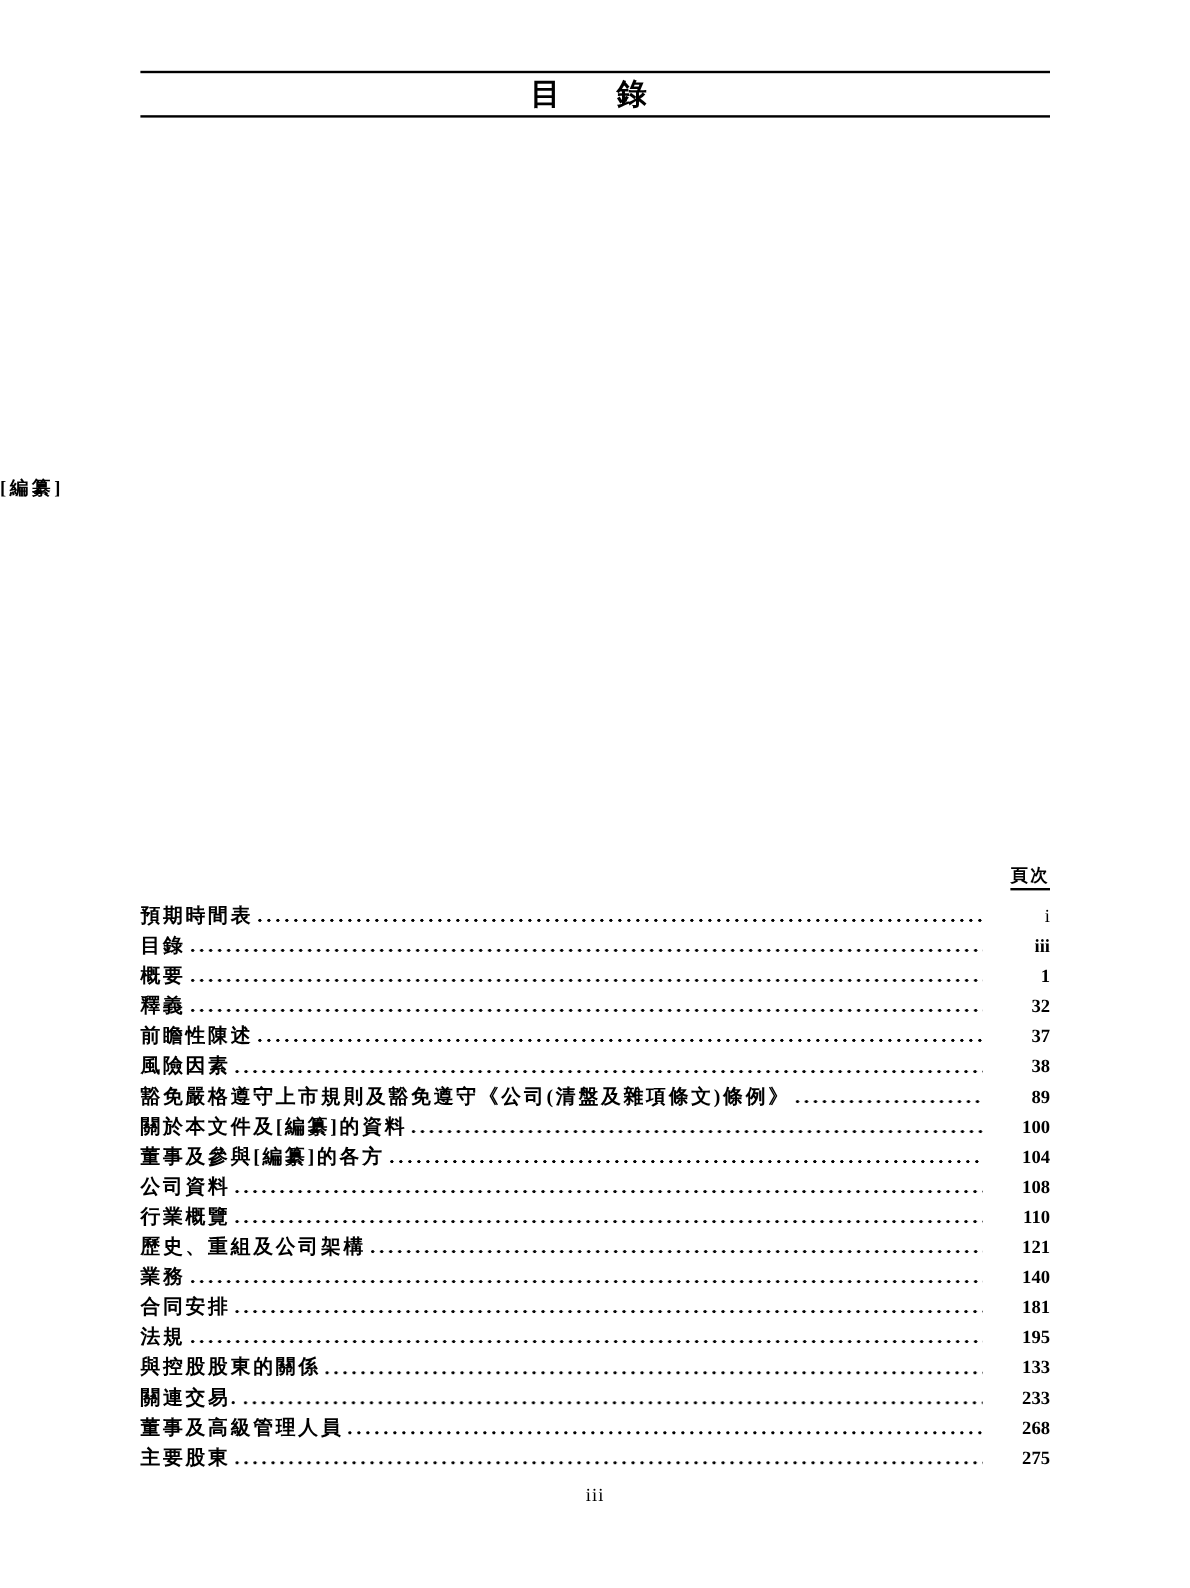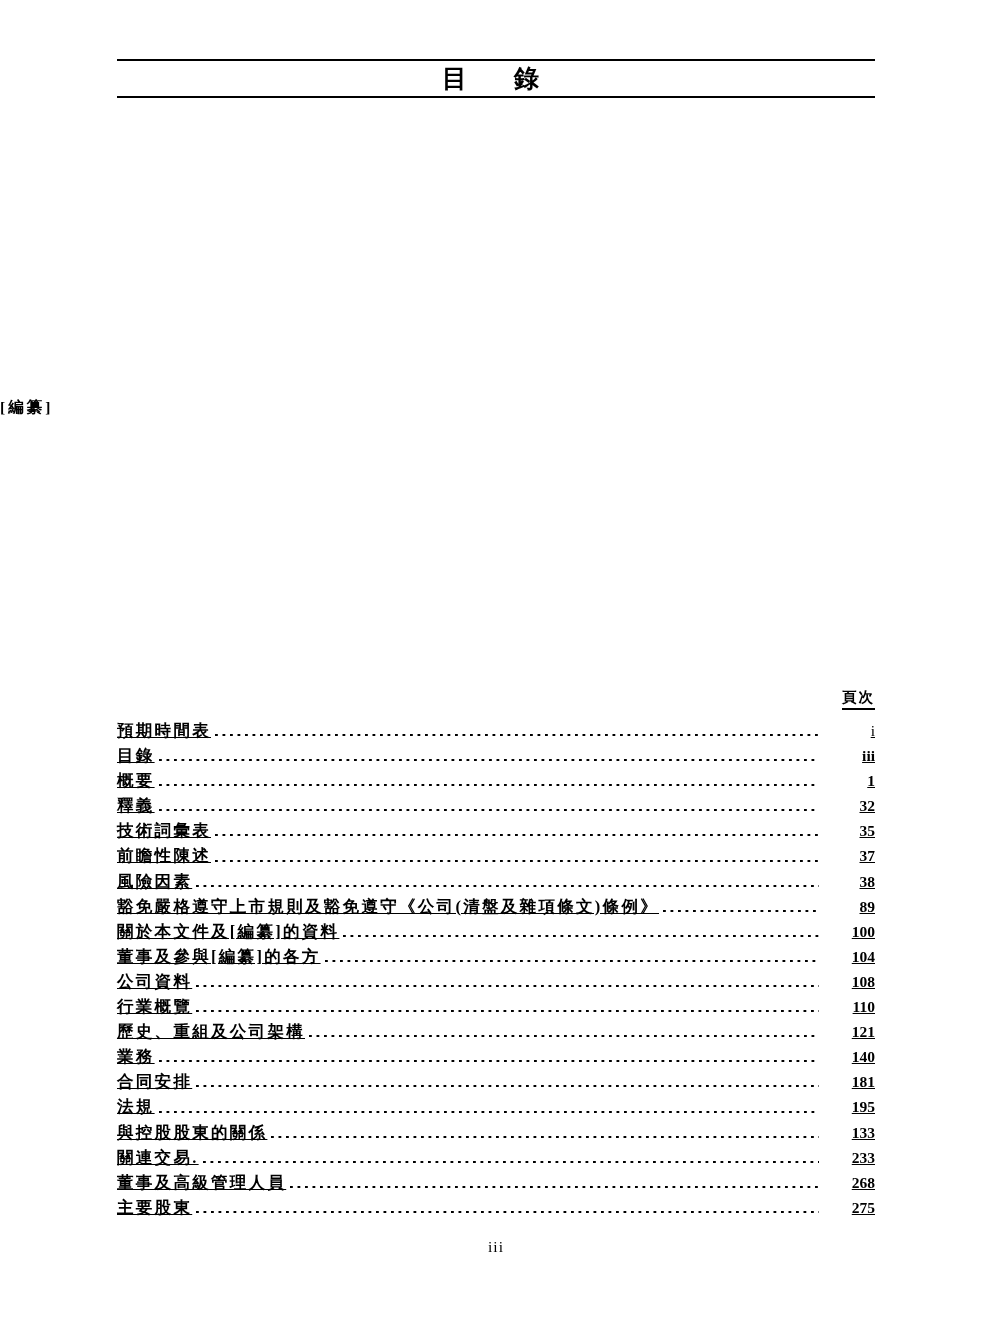--- a/index.html
+++ b/index.html
@@ -53,23 +53,22 @@
     top: 397px;
     width: 904px;
     text-align: left;
     font-size: 15.5px;
     font-weight: bold;
     letter-spacing: 3px;
   }
   .toc {
     position: absolute;
     left: 117px;
-    top: 688px;
+    top: 720px;
     width: 758px;
-    text-decoration: underline;
   }
   .page-col-header {
     text-align: right;
     font-size: 14.5px;
     font-weight: bold;
     height: 30px;
   }
   .page-col-header span {
     display: inline-block;
     letter-spacing: 2px;
@@ -148,25 +147,20 @@
           <span class="toc-title">概要</span>
           <span class="leader"></span>
           <span class="toc-page">1</span>
         </div>
         <div class="toc-row">
           <span class="toc-title">釋義</span>
           <span class="leader"></span>
           <span class="toc-page">32</span>
         </div>
         <div class="toc-row">
-          <span class="toc-title">技術詞彙表</span>
-          <span class="leader"></span>
-          <span class="toc-page">35</span>
-        </div>
-        <div class="toc-row">
           <span class="toc-title">前瞻性陳述</span>
           <span class="leader"></span>
           <span class="toc-page">37</span>
         </div>
         <div class="toc-row">
           <span class="toc-title">風險因素</span>
           <span class="leader"></span>
           <span class="toc-page">38</span>
         </div>
         <div class="toc-row">

